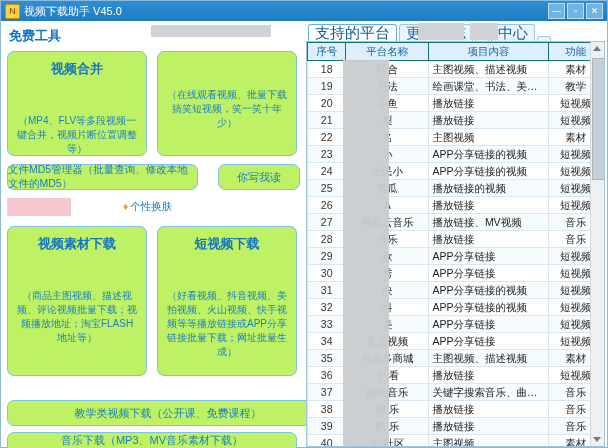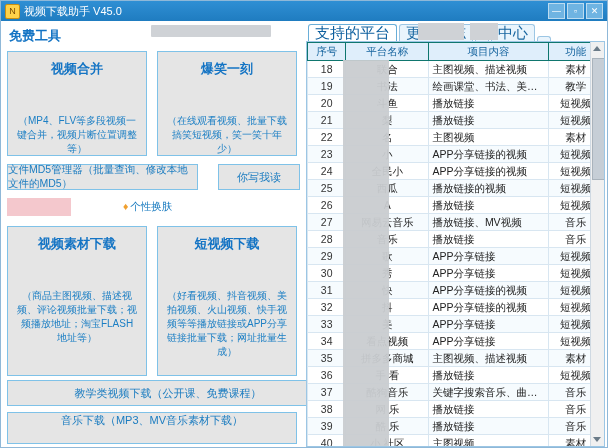--- a/index.html
+++ b/index.html
@@ -30,38 +30,38 @@
   .body{display:flex;height:427px;}
   .left{width:305px;position:relative;padding:4px 6px 0 6px;box-sizing:border-box;}
   .right{flex:1;position:relative;padding:2px 2px 0 0;box-sizing:border-box;}
 
   
   .free-title{color:#1474c4;font-size:13px;font-weight:bold;margin:2px 0 6px 2px;}
   .blurbar{background:#cfd2d6;border-radius:1px;}
   .bl1{position:absolute;left:150px;top:4px;width:120px;height:12px;}
   .row{display:flex;gap:10px;}
   .card{
-    border:1px solid #7fc2e8;border-radius:0;background:#e5e5e5;
+    border:1px solid #7fc2e8;border-radius:7px;background:#bef264;
     box-sizing:border-box;position:relative;
   }
   .card .hd{color:#1474c4;font-size:13px;font-weight:bold;text-align:center;margin-top:8px;}
   .card .dsc{color:#1c7fc4;font-size:10px;line-height:14px;text-align:center;padding:6px 8px 0 8px;margin-top:30px;}
   .c-merge{width:140px;height:105px;}
   .c-funny{width:140px;height:105px;}
   .c-md5{width:196px;height:26px;display:flex;align-items:center;justify-content:center;margin-top:8px;}
   .c-md5 .lbl{color:#1b7cc0;font-size:10.5px;}
   .c-write{width:84px;height:26px;display:flex;align-items:center;justify-content:center;margin-top:8px;margin-left:10px;}
   .c-write .lbl{color:#1b7cc0;font-size:11px;}
   .skin-row{display:flex;align-items:center;margin-top:8px;}
   .skinblur{width:64px;height:18px;background:#f4c8cd;}
   .skin{margin-left:52px;color:#1b7cc0;font-size:10.5px;}
   .skin .ic{color:#f0a030;margin-right:2px;}
   .c-asset{width:140px;height:150px;margin-top:10px;}
   .c-short{width:140px;height:150px;margin-top:10px;}
-  .c-teach{width:322px;height:26px;display:flex;align-items:center;justify-content:center;margin-top:4px;}
+  .c-teach{width:322px;height:26px;display:flex;align-items:center;justify-content:center;margin-top:24px;}
   .c-teach .lbl{color:#1b7cc0;font-size:11px;}
   .c-music{width:290px;height:32px;display:flex;align-items:flex-start;justify-content:center;margin-top:6px;}
   .c-music .lbl{color:#1b7cc0;font-size:11px;}
 
   
   .tabs{display:flex;align-items:flex-end;height:18px;position:relative;padding-left:2px;}
   .tab{
     font-size:15px;padding:2px 6px;border:1px solid #9cc6e4;border-bottom:none;
     background:#e9f4fc;color:#17659f;border-radius:3px 3px 0 0;margin-right:2px;line-height:12px;
   }
@@ -114,21 +114,20 @@
     <div class="left">
       <div class="free-title">免费工具</div>
       <div class="blurbar bl1"></div>
 
       <div class="row">
         <div class="card c-merge">
           <div class="hd">视频合并</div>
           <div class="dsc">（MP4、FLV等多段视频一键合并，视频片断位置调整等）</div>
         </div>
         <div class="card c-funny">
-          <div class="hd">爆笑一刻</div>
           <div class="dsc">（在线观看视频、批量下载搞笑短视频，笑一笑十年少）</div>
         </div>
       </div>
 
       <div class="row">
         <div class="card c-md5">
           <div class="lbl">文件MD5管理器（批量查询、修改本地文件的MD5）</div>
         </div>
         <div class="card c-write">
           <div class="lbl">你写我读</div>

